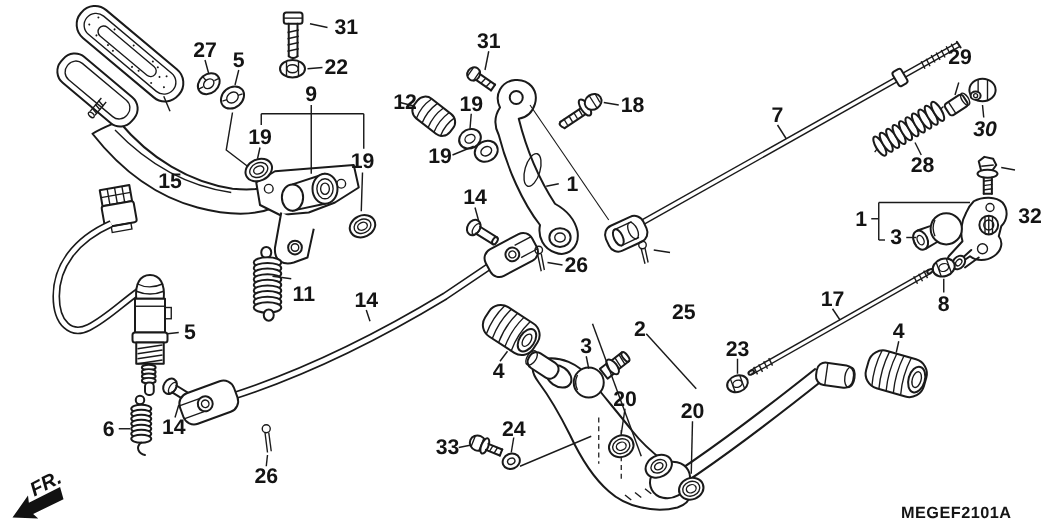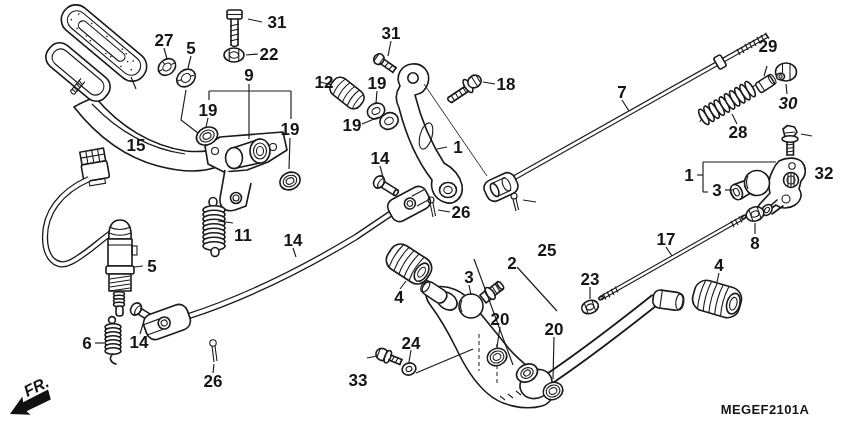--- a/index.html
+++ b/index.html
@@ -574,15 +574,15 @@
       <span class="callout" style="left: 152px; top: 266px;">5</span>
       <span class="callout" style="left: 87px; top: 343px;">6</span>
       <span class="callout" style="left: 139px; top: 342px;">14</span>
       <span class="callout" style="left: 213px; top: 381px;">26</span>
       <span class="callout" style="left: 399px; top: 297px;">4</span>
       <span class="callout" style="left: 469px; top: 277px;">3</span>
       <span class="callout" style="left: 512px; top: 263px;">2</span>
       <span class="callout" style="left: 500px; top: 319px;">20</span>
       <span class="callout" style="left: 554px; top: 329px;">20</span>
       <span class="callout" style="left: 411px; top: 343px;">24</span>
-      <span class="callout" style="left: 358px; top: 380px;">33</span>
+      <span class="callout" style="left: 358px; top: 358px;">33</span>
     </div>
 </div>
 
 </body></html>

